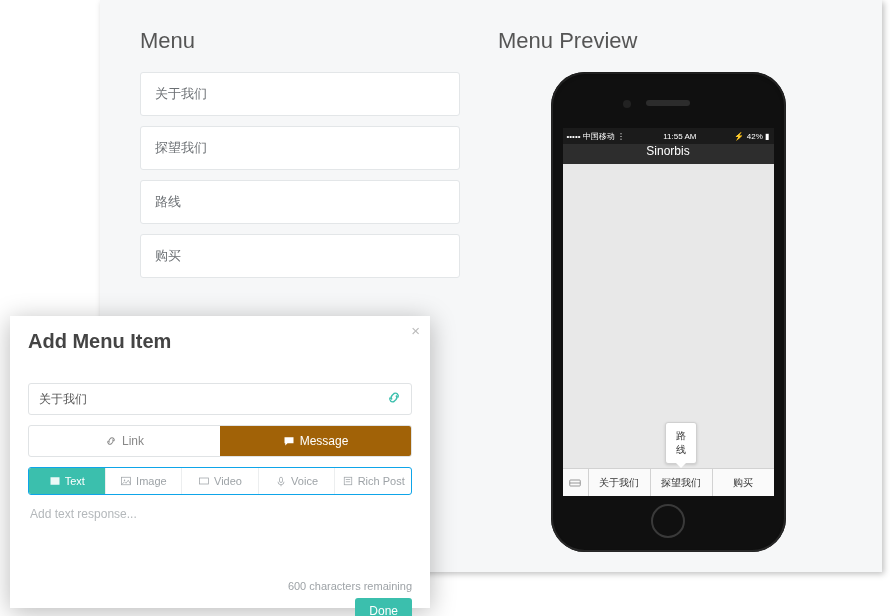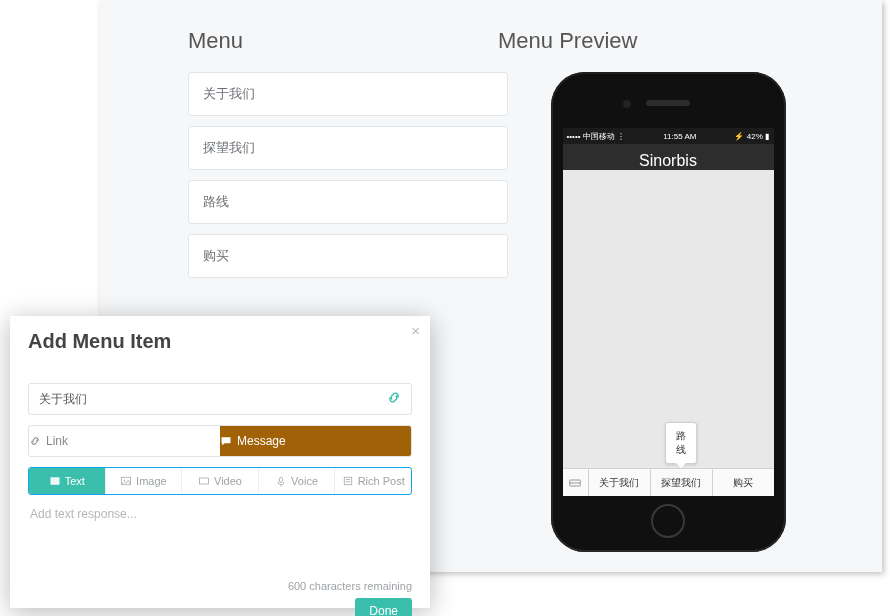--- a/index.html
+++ b/index.html
@@ -7,21 +7,21 @@
 
 .panel {
   position: absolute;
   left: 100px; top: 0;
   width: 782px; height: 572px;
   background: #f6f7f8;
   box-shadow: 2px 2px 6px rgba(0,0,0,0.25);
 }
 
 .col { position: absolute; }
-.col.menu { left: 40px; top: 28px; width: 320px; margin-left: 48px; }
+.col.menu { left: 40px; top: 28px; width: 320px; }
 .col.preview { left: 398px; top: 28px; width: 340px; }
 
 h2.section {
   font-weight: 300; font-size: 22px; color: #555; margin-bottom: 18px;
 }
 
 .menu-list .item {
   background: #fff;
   border: 1px solid #e3e6e8;
   border-radius: 3px;
@@ -59,22 +59,22 @@
   position: relative;
   overflow: visible;
 }
 .statusbar {
   height: 16px; background: #1b1b1b; color: #fff;
   font-size: 8px; display: flex; align-items: center;
   padding: 0 4px; justify-content: space-between; gap: 32px;
 }
 .statusbar .c { flex:1; text-align:center; }
 .navbar {
-  height: 26px; background: #2d2d2d; color: #fff;
-  font-size: 16px; display:flex; align-items:flex-end; justify-content:center;
+  height: 20px; background: #2d2d2d; color: #fff;
+  font-size: 12px; display:flex; align-items:flex-start; justify-content:center;
 }
 .chatbg { position:absolute; top:42px; bottom:28px; left:0; right:0; background:#e8e8e8; }
 .menubar {
   position:absolute; bottom:0; left:0; right:0; height:28px;
   background:#fafafa; border-top:1px solid #d2d2d2;
   display:flex;
 }
 .menubar .kb {
   width:26px; display:flex; align-items:center; justify-content:center;
   border-right:1px solid #d2d2d2; font-size:12px; color:#666;
@@ -118,21 +118,21 @@
 }
 .name-wrap { position:relative; margin-bottom:10px; }
 .name-wrap .link-icon {
   position:absolute; right:10px; top:50%; transform:translateY(-50%);
   color:#3bbfad; font-size:14px;
 }
 
 .typebar { display:flex; border:1px solid #e0e3e5; border-radius:3px; overflow:hidden; margin-bottom:10px; }
 .typebar .t {
   flex:1; text-align:center; padding:8px 0; font-size:12px; color:#888;
-  display:flex; align-items:center; justify-content:flex-start; gap:5px;
+  display:flex; align-items:center; justify-content:center; gap:5px;
 }
 .typebar .t.active { background:#a16207; color:#fff; }
 
 .respbar { display:flex; border:1px solid #0ea5e9; border-radius:3px; overflow:hidden; margin-bottom:4px; }
 .respbar .r {
   flex:1; text-align:center; padding:7px 0; font-size:11px; color:#9ea3a7;
   display:flex; align-items:center; justify-content:center; gap:4px;
   border-right:1px solid #eceeef;
 }
 .respbar .r:last-child{ border-right:none; }

